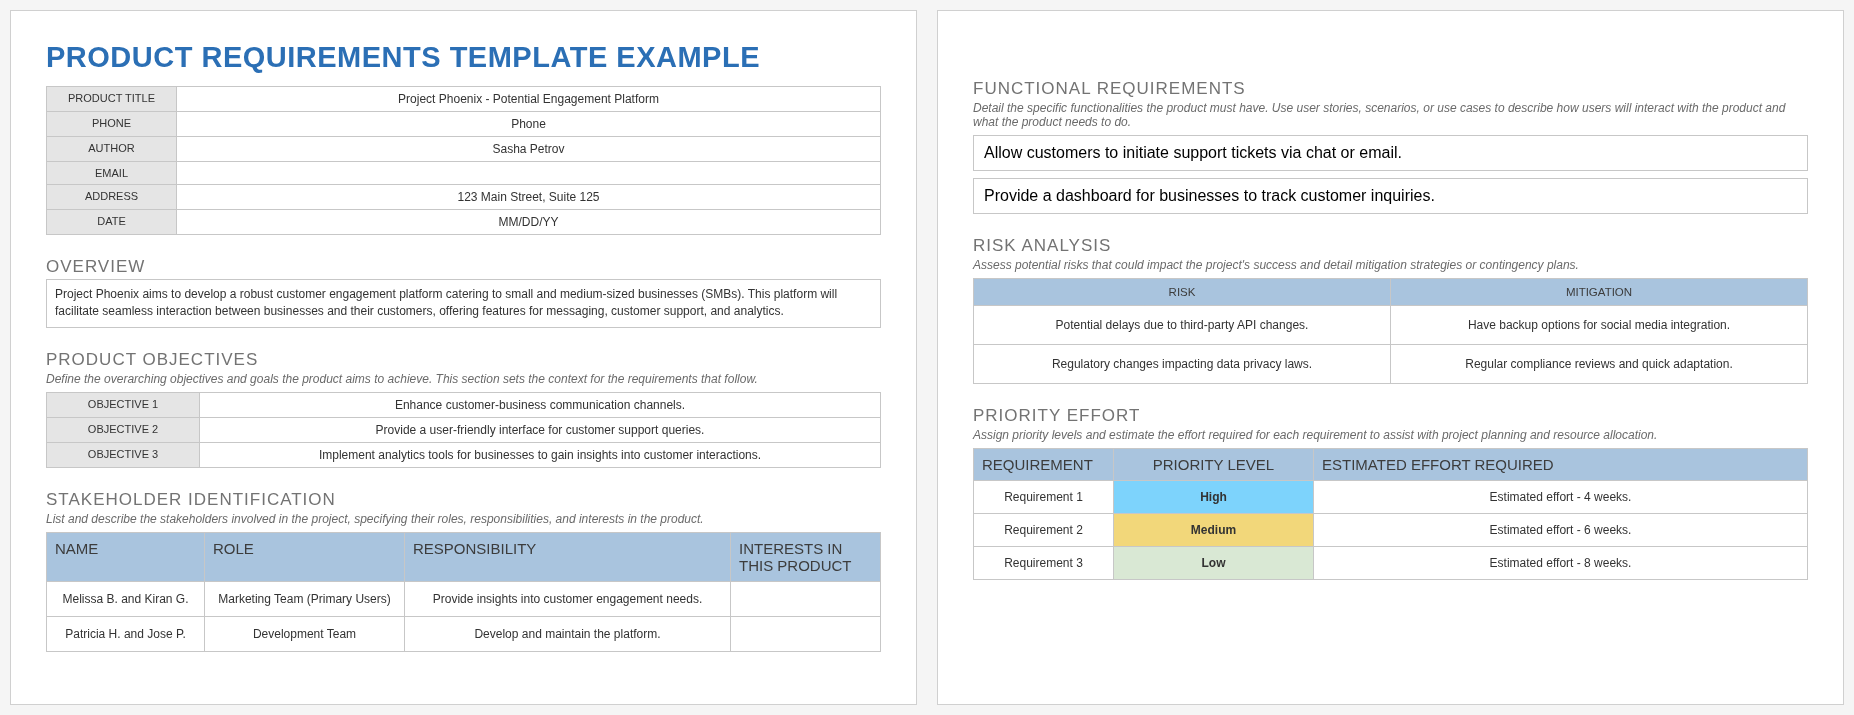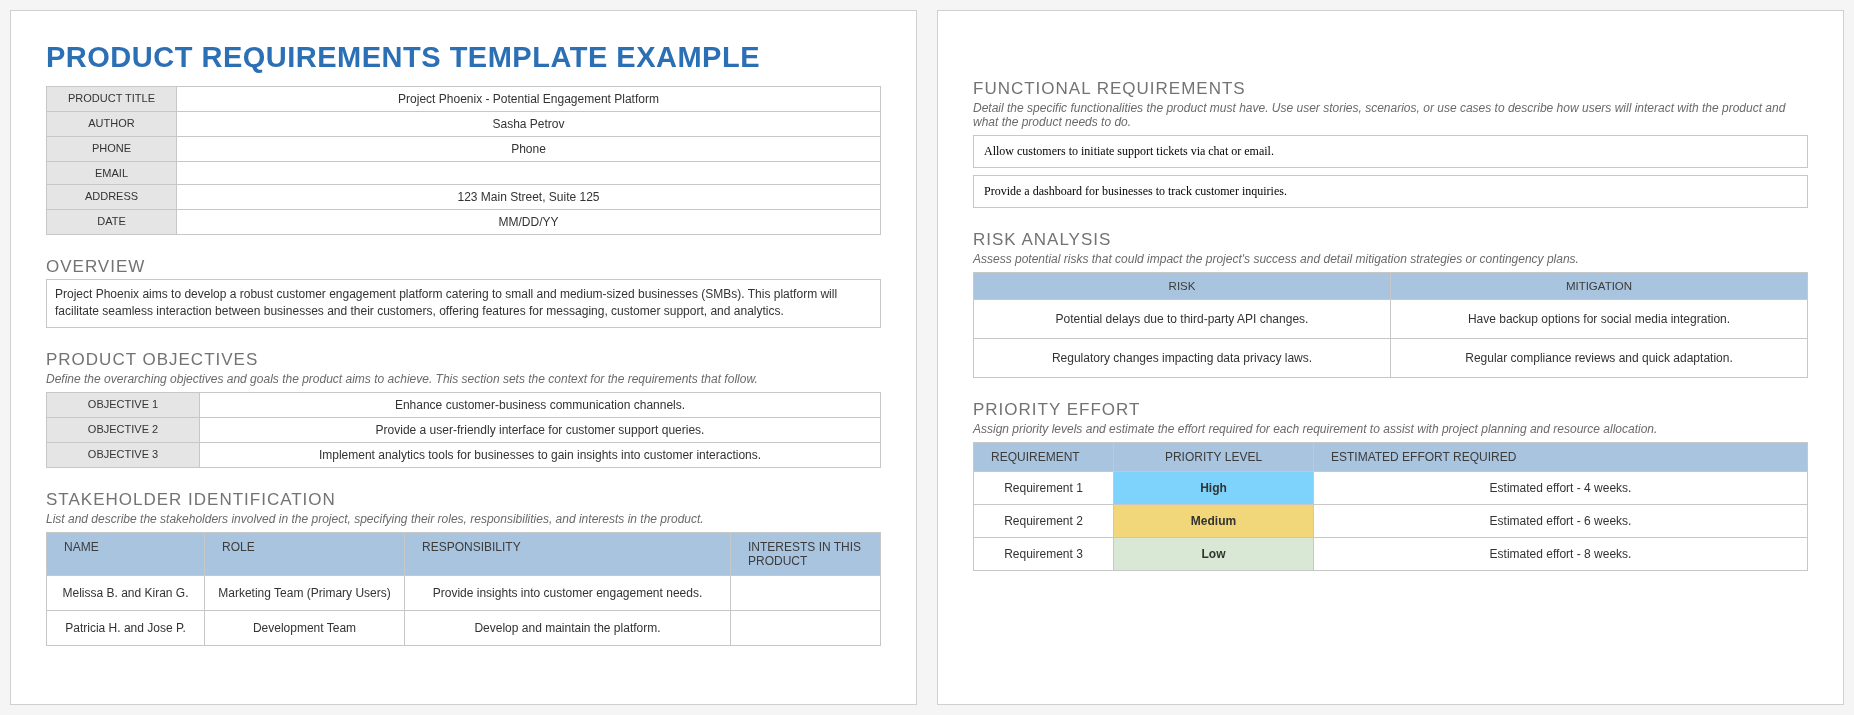--- a/index.html
+++ b/index.html
@@ -68,40 +68,39 @@
     line-height: 1.45;
   }
   .obj-table td:first-child {
     background: #e5e5e5;
     width: 153px;
     font-size: 11px;
   }
   .blue-header th {
     background: #a9c4de;
     color: #3c3c3c;
-    font-size: 12px;
+    font-size: 15px;
     text-align: left;
-    padding: 7px 17px;
+    padding: 7px 8px;
     font-weight: 400;
   }
   .blue-header-center th {
     background: #a9c4de;
     color: #3c3c3c;
     font-size: 11.5px;
     padding: 7px 8px;
     font-weight: 400;
     text-align: center;
   }
   .stakeholder-table td { padding: 10px 8px; }
   .func-box {
     border: 1px solid #c7c7c7;
     padding: 8px 10px;
-    font-size: 12px;
+    font-size: 16px;
     margin-bottom: 7px;
-    font-family: Liberation Serif, serif;
   }
   .risk-table td { padding: 12px 8px; }
   .priority-table td { padding: 9px 8px; }
   .priority-cell {
     text-align: center;
     font-weight: 600;
   }
   .prio-high { background: #7dd3fc; }
   .prio-med  { background: #f2d77a; }
   .prio-low  { background: #d9e8d4; }
@@ -113,26 +112,26 @@
 <div class="page">
   <div class="doc-title">PRODUCT REQUIREMENTS TEMPLATE EXAMPLE</div>
 
   <table class="info-table">
     <tbody>
         <tr>
           <td>PRODUCT TITLE</td>
           <td>Project Phoenix - Potential Engagement Platform</td>
         </tr>
     <tr>
+          <td>PHONE</td>
+          <td>Phone</td>
+        </tr>
+    <tr>
           <td>AUTHOR</td>
           <td>Sasha Petrov</td>
-        </tr>
-    <tr>
-          <td>PHONE</td>
-          <td>Phone</td>
         </tr>
     <tr>
           <td>EMAIL</td>
           <td></td>
         </tr>
     <tr>
           <td>ADDRESS</td>
           <td>123 Main Street, Suite 125</td>
         </tr>
     <tr>

